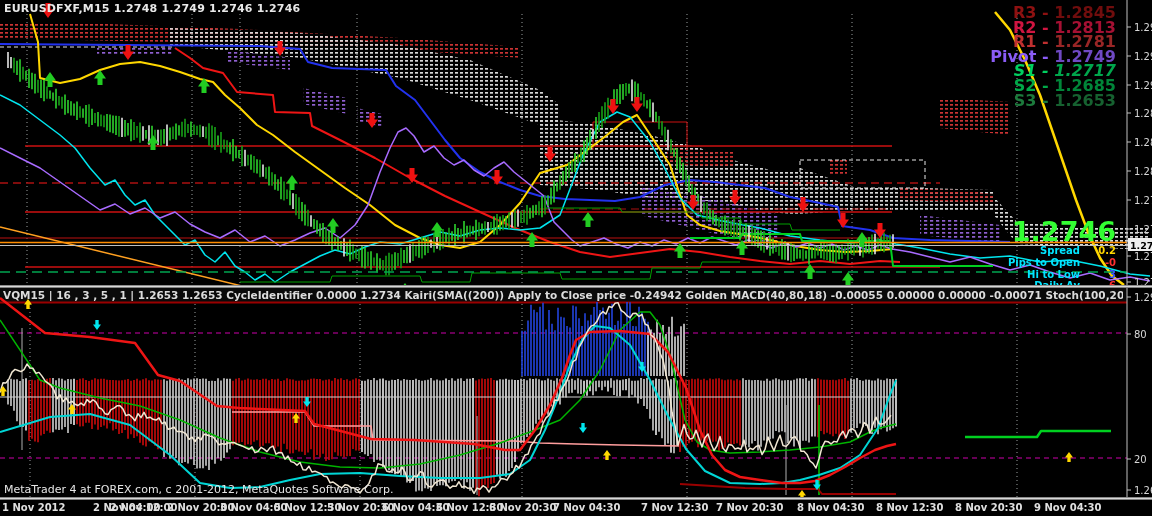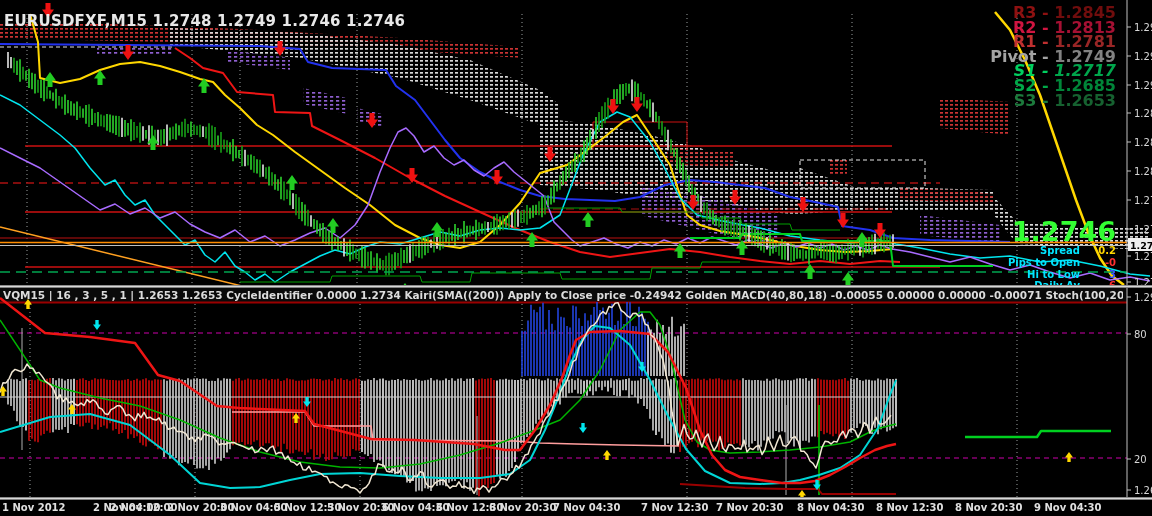--- a/index.html
+++ b/index.html
@@ -1,20 +1,20 @@
 <!DOCTYPE html>
 <html><head>
 <meta charset="utf-8">
 <style>
   html,body{margin:0;padding:0;background:#000;}
   .screen{position:relative;width:1152px;height:516px;background:#000;overflow:hidden;
           font-family:"DejaVu Sans",sans-serif;}
   svg{display:block;}
   .overlay{position:absolute;pointer-events:none;}
-  .title{top:12px;left:4px;color:#e8e8e8;font-size:15px;font-weight:bold;letter-spacing:.2px;}
+  .title{top:2px;left:4px;color:#e8e8e8;font-size:11px;font-weight:bold;letter-spacing:.2px;}
   .pivot{top:6px;right:36px;text-align:right;font-size:16px;font-weight:bold;line-height:14.6px;}
   .pivot .val{opacity:.8;}
   .bigprice{top:219px;right:36px;font-size:27px;font-weight:bold;line-height:26px;}
   .qrows{top:245px;right:36px;font-size:10px;font-weight:bold;line-height:11.8px;text-align:right;}
   .qrows .lab{color:#00e5ff;}
   .qrows .val{display:inline-block;min-width:30px;text-align:right;margin-left:6px;}
   .caption{top:289px;left:3px;width:1120px;color:#dcdcdc;font-size:10.5px;font-weight:bold;
            white-space:nowrap;overflow:hidden;}
   .copyright{top:483px;left:4px;color:#e6e6e6;font-size:11px;}
   .sep{position:absolute;left:0;width:1152px;height:3px;
@@ -433,21 +433,21 @@
       <text x="1134" y="285.5" fill="#d8d8d8" font-size="10" font-family="&quot;DejaVu Sans&quot;,sans-serif">1.2705</text>
       <rect x="1128" y="238" width="24" height="13" fill="#f0f0f0"></rect>
       <text x="1130" y="248.5" fill="#000" font-size="9.5" font-weight="bold" font-family="&quot;DejaVu Sans&quot;,sans-serif">1.2746</text>
     </svg>
 
   <div class="overlay title">EURUSDFXF,M15  1.2748 1.2749 1.2746 1.2746</div>
   <div class="overlay pivot" id="pivot-rows">
       <div style="color: rgb(142, 17, 17);"><span>R3</span> - <span class="val">1.2845</span></div>
       <div style="color: rgb(208, 21, 64);"><span>R2</span> - <span class="val">1.2813</span></div>
       <div style="color: rgb(192, 48, 48);"><span>R1</span> - <span class="val">1.2781</span></div>
-      <div style="color: #a3a3a3;"><span>Pivot</span> - <span class="val">1.2749</span></div>
+      <div style="color: #8b5cf6;"><span>Pivot</span> - <span class="val">1.2749</span></div>
       <div style="color: rgb(0, 208, 96); font-style: italic;"><span>S1</span> - <span class="val">1.2717</span></div>
       <div style="color: rgb(0, 168, 72);"><span>S2</span> - <span class="val">1.2685</span></div>
       <div style="color: rgb(28, 122, 60);"><span>S3</span> - <span class="val">1.2653</span></div>
     </div>
   <div class="overlay bigprice" id="big-price" style="color: rgb(51, 255, 51);">1.2746</div>
   <div class="overlay qrows" id="quote-rows">
       <div><span class="lab">Spread</span><span class="val" style="color:#ffd700">0.2</span></div>
       <div><span class="lab">Pips to Open</span><span class="val" style="color:#ff3030">-0</span></div>
       <div><span class="lab">Hi to Low</span><span class="val" style="color:#3a55ff">3</span></div>
       <div><span class="lab">Daily Av</span><span class="val" style="color:#ff3030">6</span></div>
@@ -850,20 +850,21 @@
       <text x="1134" y="12.5" fill="#d8d8d8" font-size="10" font-family="&quot;DejaVu Sans&quot;,sans-serif">1.2979</text>
       <line x1="1127" x2="1131" y1="46" y2="46" stroke="#c0c0c0" stroke-width="1"></line>
       <text x="1134" y="49.5" fill="#d8d8d8" font-size="10" font-family="&quot;DejaVu Sans&quot;,sans-serif">80</text>
       <line x1="1127" x2="1131" y1="171" y2="171" stroke="#c0c0c0" stroke-width="1"></line>
       <text x="1134" y="174.5" fill="#d8d8d8" font-size="10" font-family="&quot;DejaVu Sans&quot;,sans-serif">20</text>
       <line x1="1127" x2="1131" y1="202" y2="202" stroke="#c0c0c0" stroke-width="1"></line>
       <text x="1134" y="205.5" fill="#d8d8d8" font-size="10" font-family="&quot;DejaVu Sans&quot;,sans-serif">1.2638</text>
     </svg>
 
   <div class="overlay caption">VQM15 |  16 , 3 , 5 , 1  |  1.2653 1.2653   CycleIdentifier 0.0000 1.2734   Kairi(SMA((200)) Apply to Close price -0.24942   Golden MACD(40,80,18) -0.00055 0.00000 0.00000 -0.00071   Stoch(100,20,30) 39.7917 31.8693</div>
+  <div class="overlay copyright">MetaTrader 4 at FOREX.com, c 2001-2012, MetaQuotes Software Corp.</div>
 
   <div class="sep" style="top:497px;"></div>
   <div class="taxis" id="time-axis">
       <span style="left: 2px;">1 Nov 2012</span>
       <span style="left: 57px; padding-left: 36px;">2 Nov 04:00</span>
       <span style="left: 110px;">2 Nov 12:00</span>
       <span style="left: 167px;">2 Nov 20:00</span>
       <span style="left: 220px;">3 Nov 04:00</span>
       <span style="left: 274px;">5 Nov 12:30</span>
       <span style="left: 327px;">5 Nov 20:30</span>

